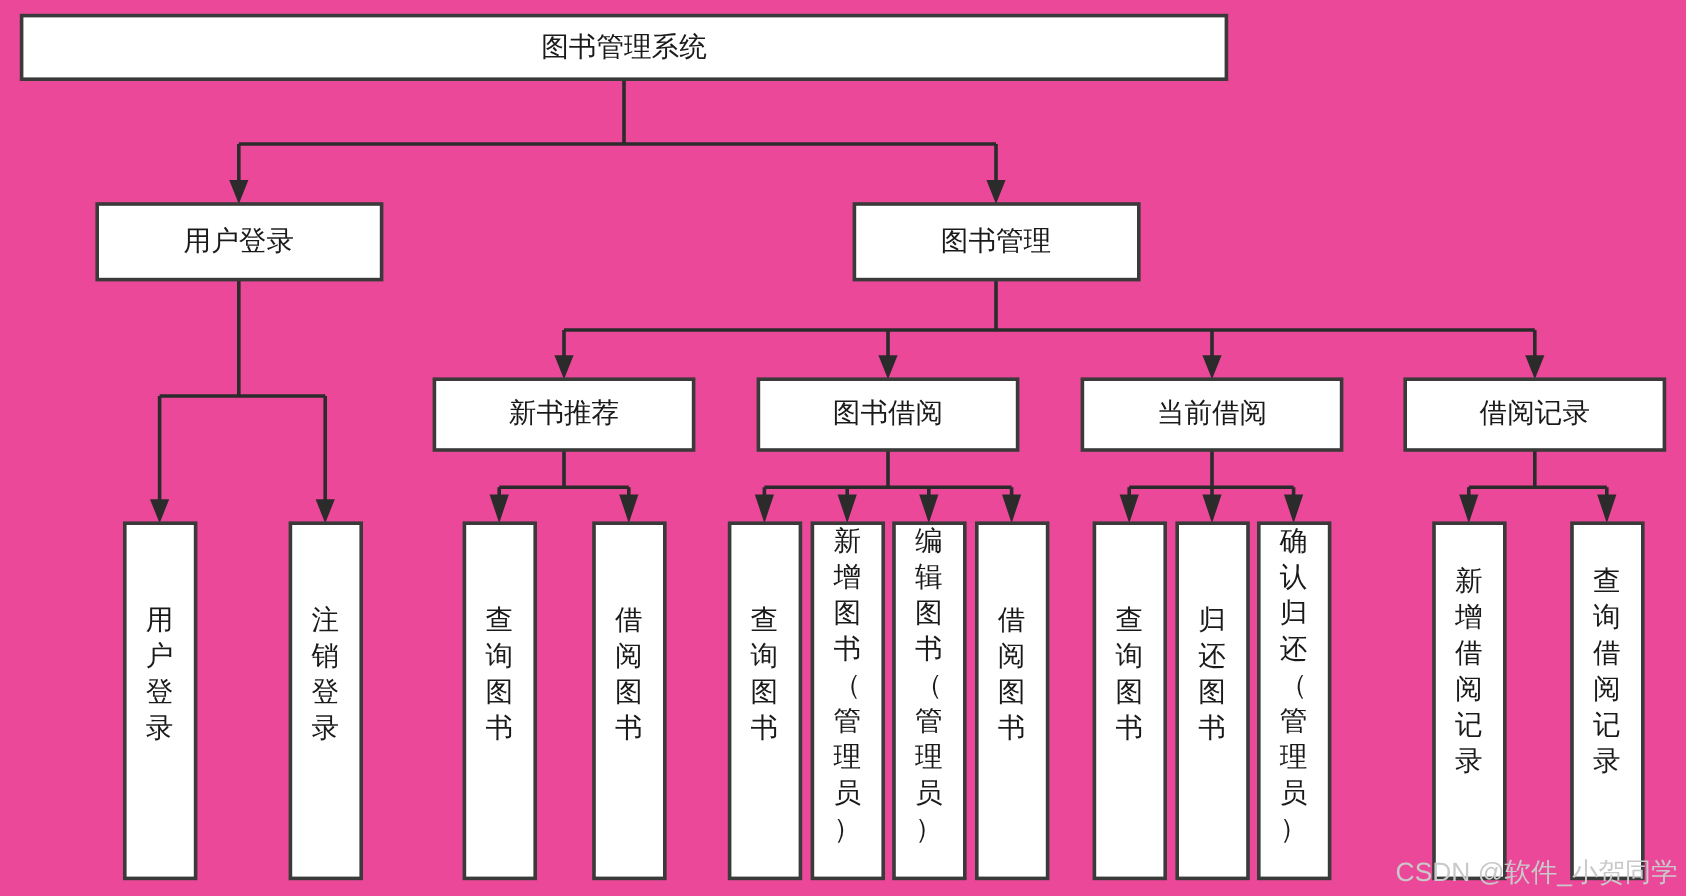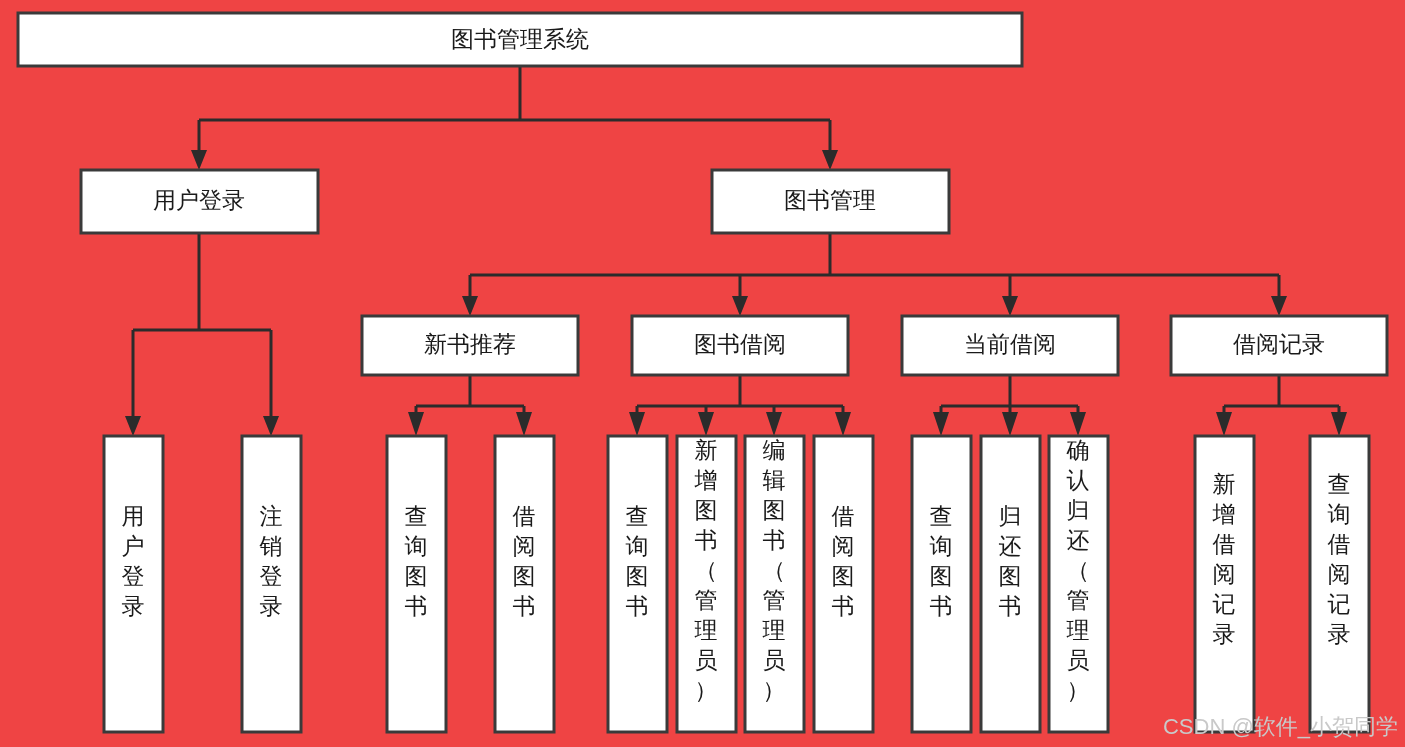--- a/index.html
+++ b/index.html
@@ -8,21 +8,21 @@
     padding: 0;
     background: #ffffff;
   }
   body {
     font-family: "Liberation Sans", "DejaVu Sans", sans-serif;
   }
   #diagram-root {
     position: relative;
     width: 1405px;
     height: 747px;
-    background: #ef4444;
+    background: #ec4899;
     overflow: hidden;
   }
   svg.diagram-canvas {
     position: absolute;
     left: 0;
     top: 0;
     width: 1405px;
     height: 747px;
     display: block;
   }

